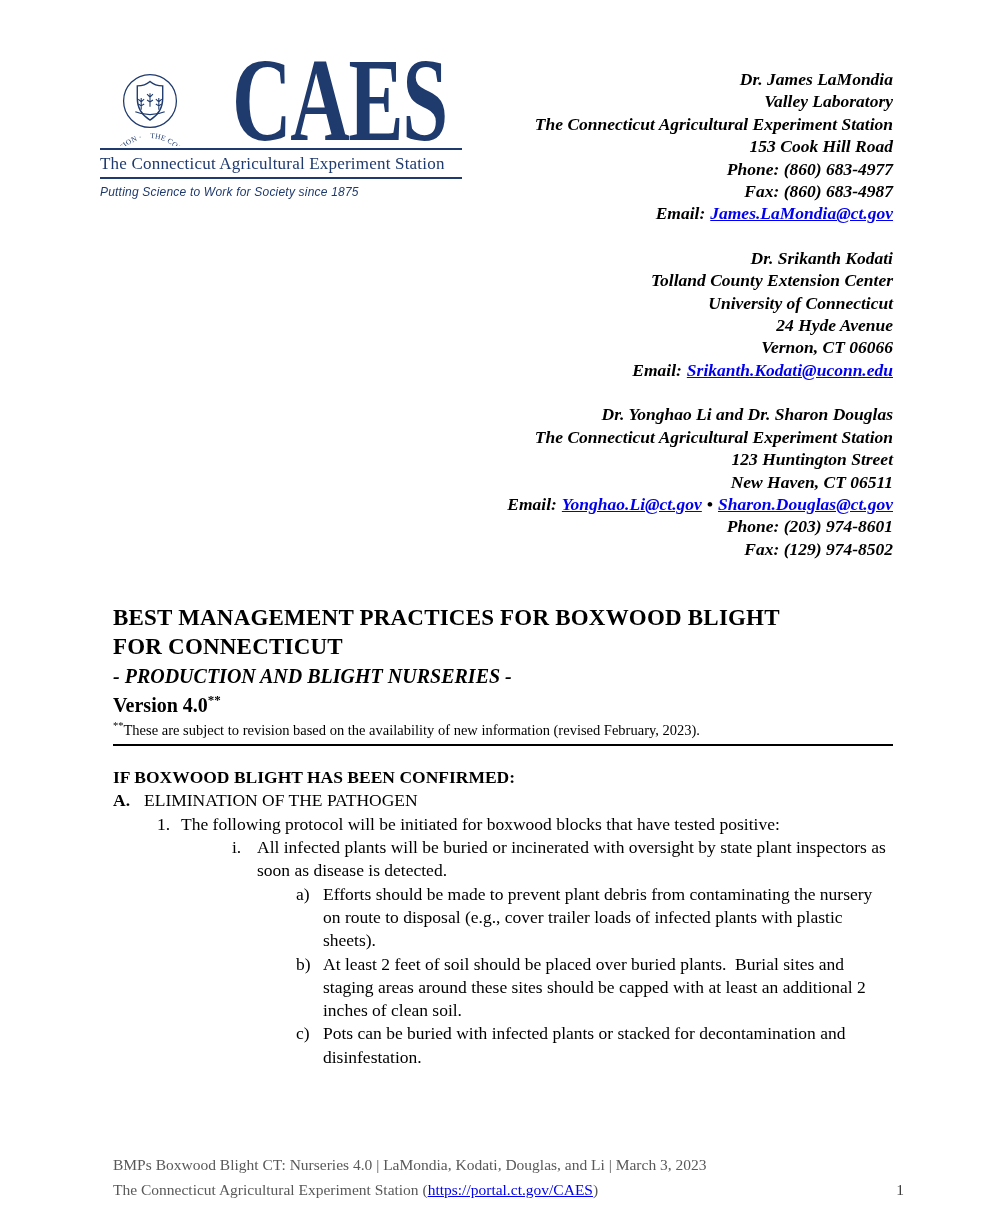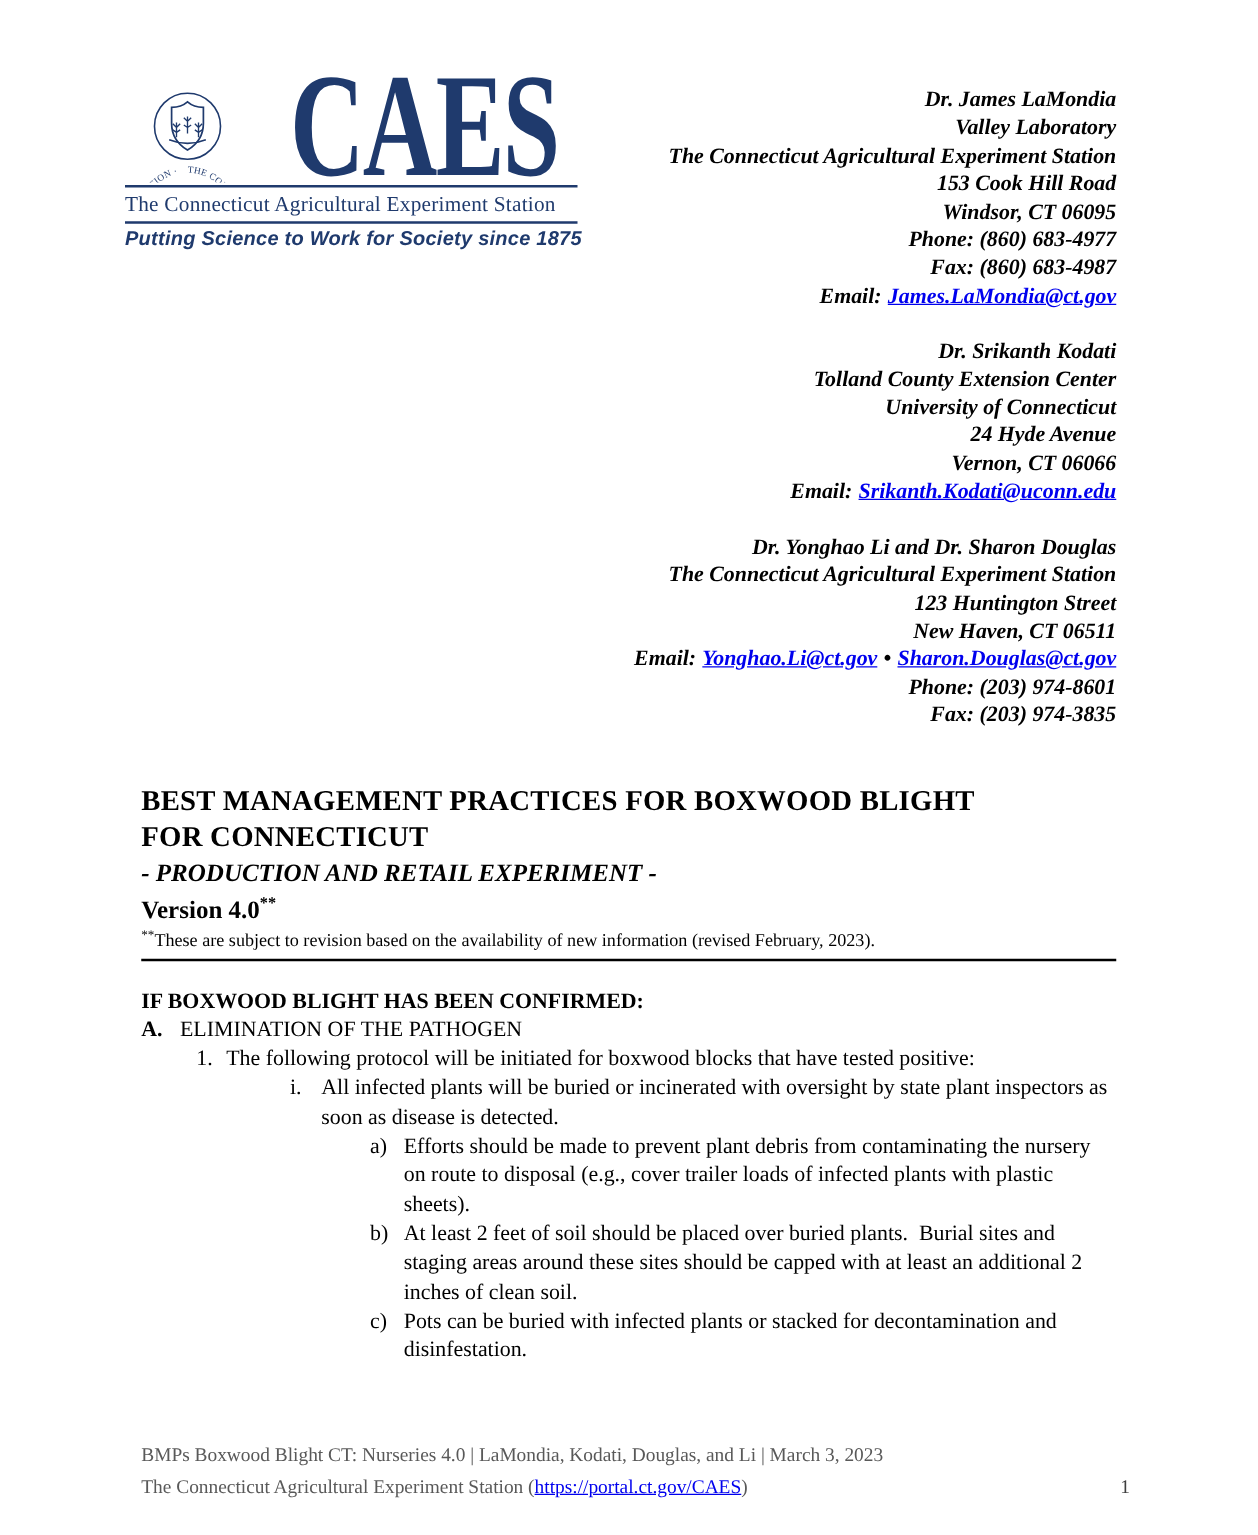--- a/index.html
+++ b/index.html
@@ -28,21 +28,21 @@
     transform:scaleX(0.70);transform-origin:0 50%;letter-spacing:-2px;white-space:nowrap;
   }
   .logo-rule{border-top:2px solid var(--navy);margin-top:1px;}
   .logo-name{
     font-family:"Liberation Serif",serif;color:var(--navy);
     font-size:17px;line-height:27px;white-space:nowrap;letter-spacing:0.2px;
   }
   .logo-rule2{border-top:2px solid var(--navy);}
   .logo-tagline{
     font-family:"Liberation Sans","DejaVu Sans",sans-serif;font-style:italic;
-    color:var(--navy);font-size:16px;line-height:26px;white-space:nowrap;letter-spacing:0.2px;font-weight:bold;
+    color:var(--navy);font-size:12px;line-height:26px;white-space:nowrap;letter-spacing:0.2px;
   }
 
   
   .contacts{
     text-align:right;padding:68px 113px 0 0;
     font-weight:bold;font-style:italic;font-size:17.5px;line-height:22.4px;
   }
   .contact-block{margin-bottom:22px;}
   .contact-block:last-child{margin-bottom:0;padding-left:44px;}
   .contacts a{color:var(--link);text-decoration:underline;}
@@ -115,21 +115,20 @@
     <div class="logo-tagline">Putting Science to Work for Society since 1875</div>
   </div>
 
   <div class="contacts">
 
     <div class="contact-block">
       <div>Dr. James LaMondia</div>
       <div>Valley Laboratory</div>
       <div>The Connecticut Agricultural Experiment Station</div>
       <div>153 Cook Hill Road</div>
-      <div>Windsor, CT 06095</div>
       <div>Phone: (860) 683-4977</div>
       <div>Fax: (860) 683-4987</div>
       <div>
         <span class="lbl">Email:</span><a href="#">James.LaMondia@ct.gov</a>
       </div>
     </div>
 
     <div class="contact-block">
       <div>Dr. Srikanth Kodati</div>
       <div>Tolland County Extension Center</div>
@@ -143,29 +142,29 @@
 
     <div class="contact-block">
       <div>Dr. Yonghao Li and Dr. Sharon Douglas</div>
       <div>The Connecticut Agricultural Experiment Station</div>
       <div>123 Huntington Street</div>
       <div>New Haven, CT 06511</div>
       <div>
         <span class="lbl">Email:</span><a href="#">Yonghao.Li@ct.gov</a><span class="bullet-sep">•</span><a href="#">Sharon.Douglas@ct.gov</a>
       </div>
       <div>Phone: (203) 974-8601</div>
-      <div>Fax: (203) 974-3835</div>
+      <div>Fax: (129) 974-8502</div>
     </div>
 
   </div>
 
   <div class="title-block">
     <div class="title-line">BEST MANAGEMENT PRACTICES FOR BOXWOOD BLIGHT</div>
     <div class="title-line">FOR CONNECTICUT</div>
-    <div class="subtitle-line">- PRODUCTION AND RETAIL EXPERIMENT -</div>
+    <div class="subtitle-line">- PRODUCTION AND BLIGHT NURSERIES -</div>
     <div class="version-line"><span>Version 4.0</span><sup>**</sup></div>
     <div class="footnote-line"><sup>**</sup><span>These are subject to revision based on the availability of new information (revised February, 2023).</span></div>
   </div>
   <div class="title-rule"></div>
 
   <div class="body-block">
     <div class="b-heading">IF BOXWOOD BLIGHT HAS BEEN CONFIRMED:</div>
 
     <div class="li sec-a">
       <span class="marker">A.</span>

